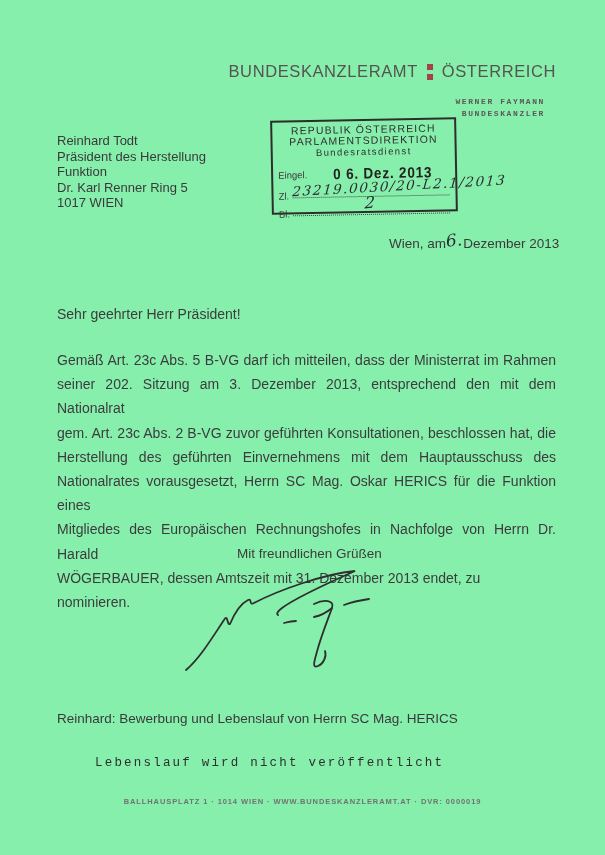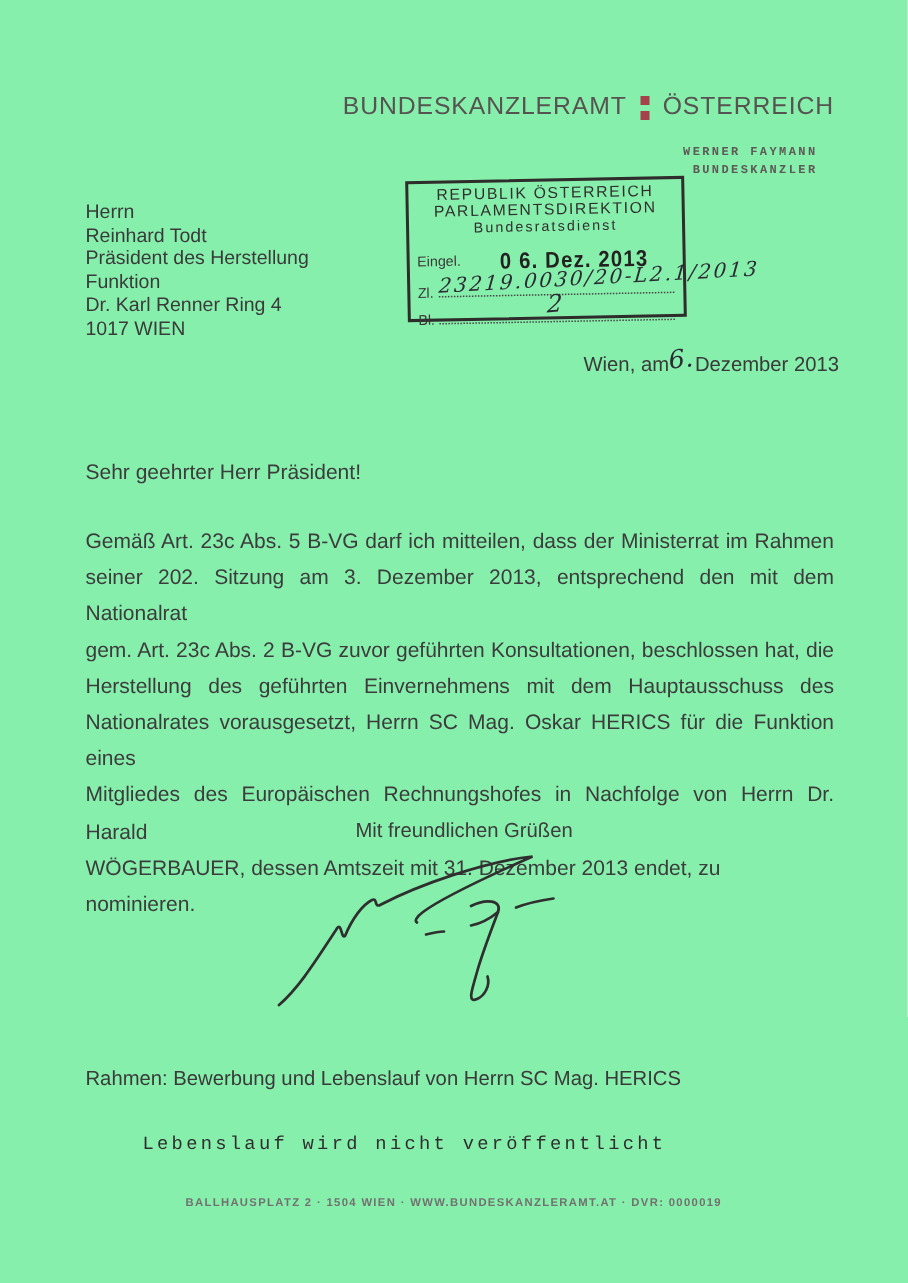--- a/index.html
+++ b/index.html
@@ -111,25 +111,24 @@
     </span>
     <span>ÖSTERREICH</span>
   </div>
 
   <div class="chancellor">
     <div>WERNER FAYMANN</div>
     <div>BUNDESKANZLER</div>
   </div>
 
   <div class="recipient">
-    <div>Herrn</div>
     <div>Reinhard Todt</div>
     <div>Präsident des Herstellung</div>
     <div>Funktion</div>
-    <div>Dr. Karl Renner Ring 4</div>
+    <div>Dr. Karl Renner Ring 5</div>
     <div>1017 WIEN</div>
   </div>
 
   <div class="stamp">
     <div class="stamp-center stamp-l1">REPUBLIK ÖSTERREICH</div>
     <div class="stamp-center stamp-l2">PARLAMENTSDIREKTION</div>
     <div class="stamp-center stamp-l3">Bundesratsdienst</div>
 
     <div class="stamp-row stamp-row-received">
       <span class="lbl">Eingel.</span>
@@ -170,19 +169,19 @@
   <svg class="signature" width="225" height="110" viewBox="0 0 225 110" fill="none">
     <g stroke="#2f2f2f" stroke-width="1.8" stroke-linecap="round" fill="none">
       <path d="M14,104 C28,92 40,72 52,54 C56,47 55,60 58,58 C63,46 70,37 76,34 C80,32 77,40 82,37 C107,24 152,8 183,5 C156,17 122,33 110,42 C106,45 104,48 106,49"></path>
       <path d="M112,57 C116,56 120,55 124,55"></path>
       <path d="M142,38 C152,33 163,34 160,42 C156,53 150,68 146,82 C143,93 139,103 146,100 C151,98 155,91 153,85"></path>
       <path d="M160,42 C154,47 147,50 142,51"></path>
       <path d="M172,39 C180,36 190,34 197,33"></path>
     </g>
   </svg>
 
-  <div class="enclosure">Rahmen: Bewerbung und Lebenslauf von Herrn SC Mag. HERICS</div>
+  <div class="enclosure">Reinhard: Bewerbung und Lebenslauf von Herrn SC Mag. HERICS</div>
 
   <div class="typed-note">Lebenslauf wird nicht veröffentlicht</div>
 
-  <div class="footer">BALLHAUSPLATZ 2 · 1504 WIEN · WWW.BUNDESKANZLERAMT.AT · DVR: 0000019</div>
+  <div class="footer">BALLHAUSPLATZ 1 · 1014 WIEN · WWW.BUNDESKANZLERAMT.AT · DVR: 0000019</div>
 
 </div>
 
 </body></html>

